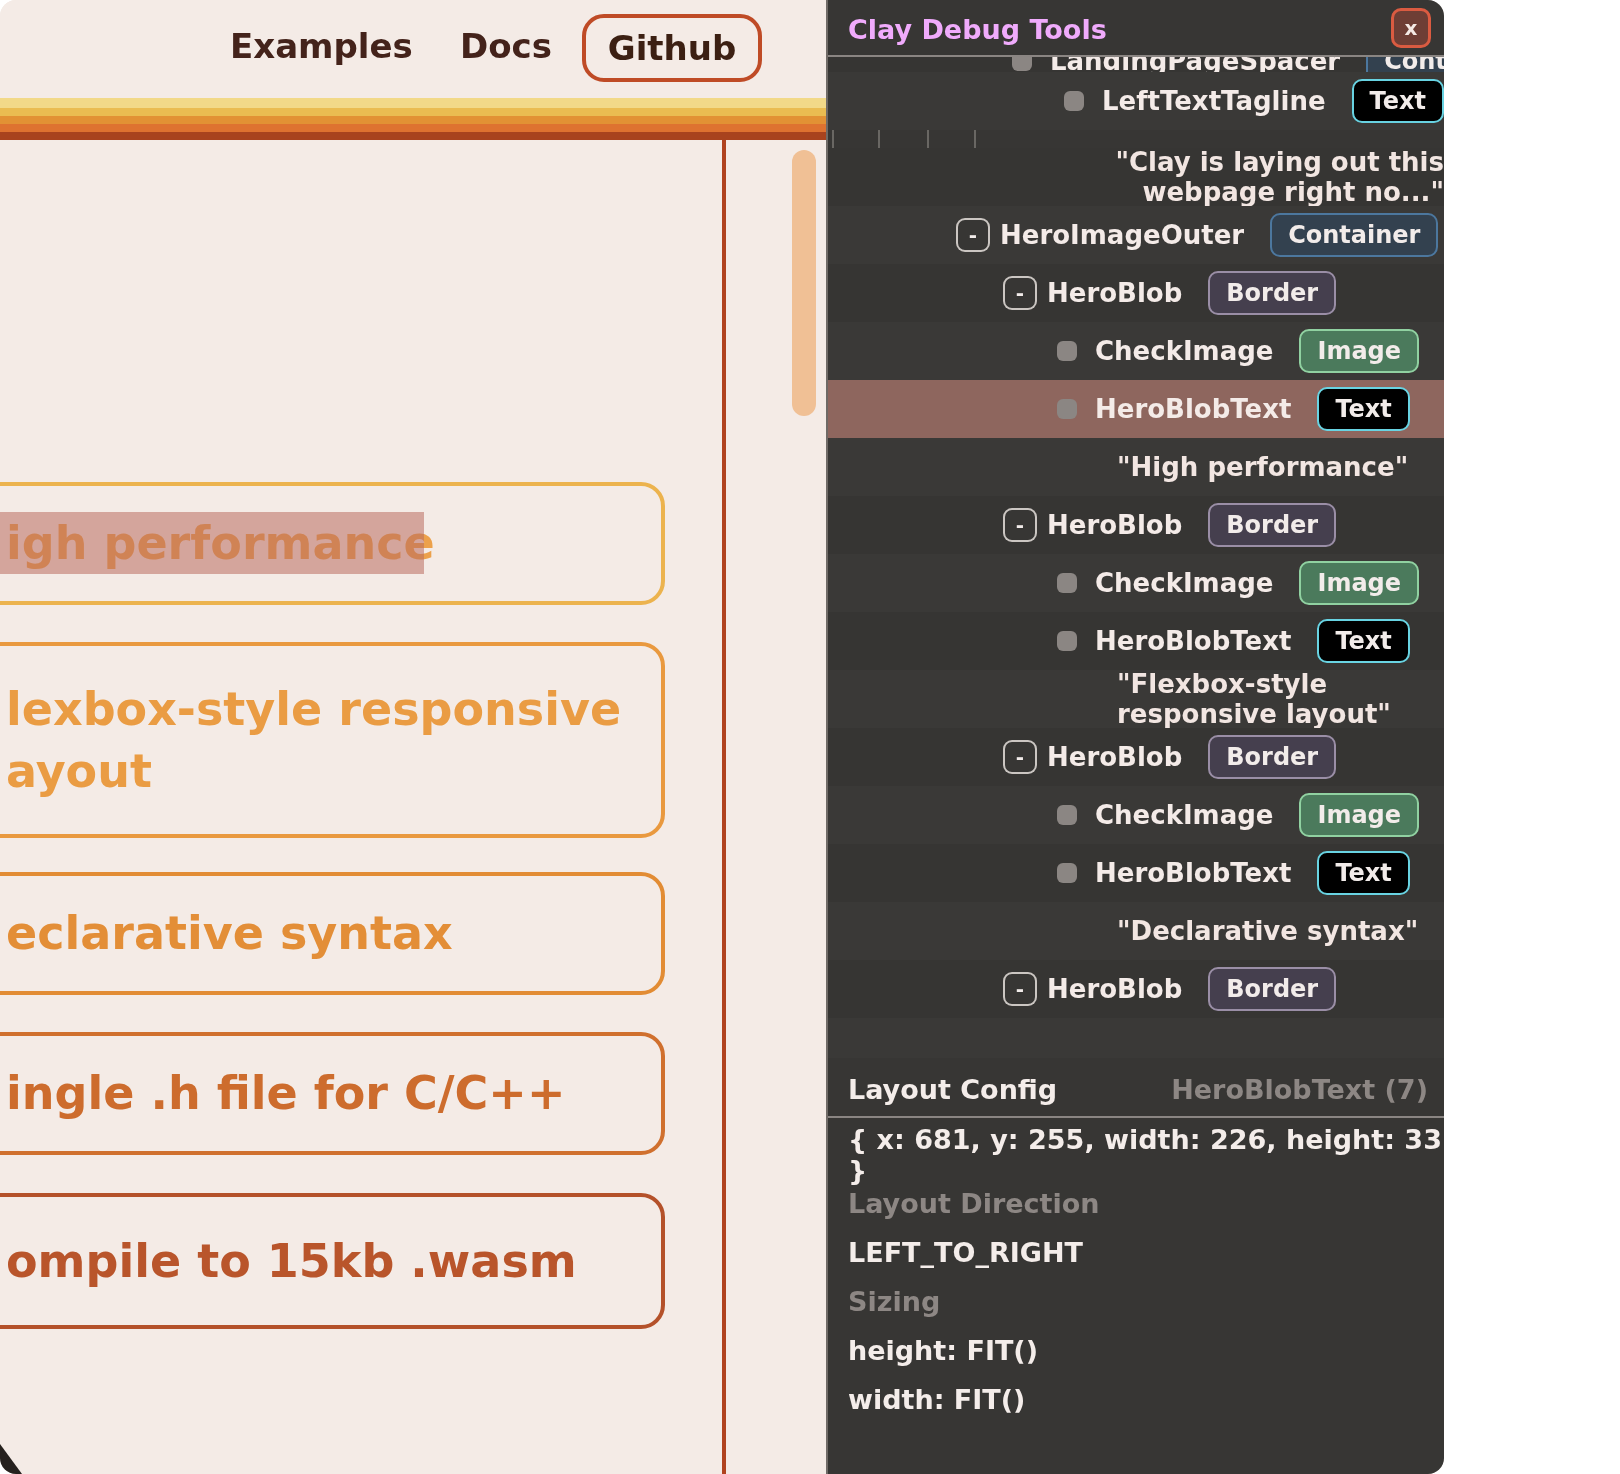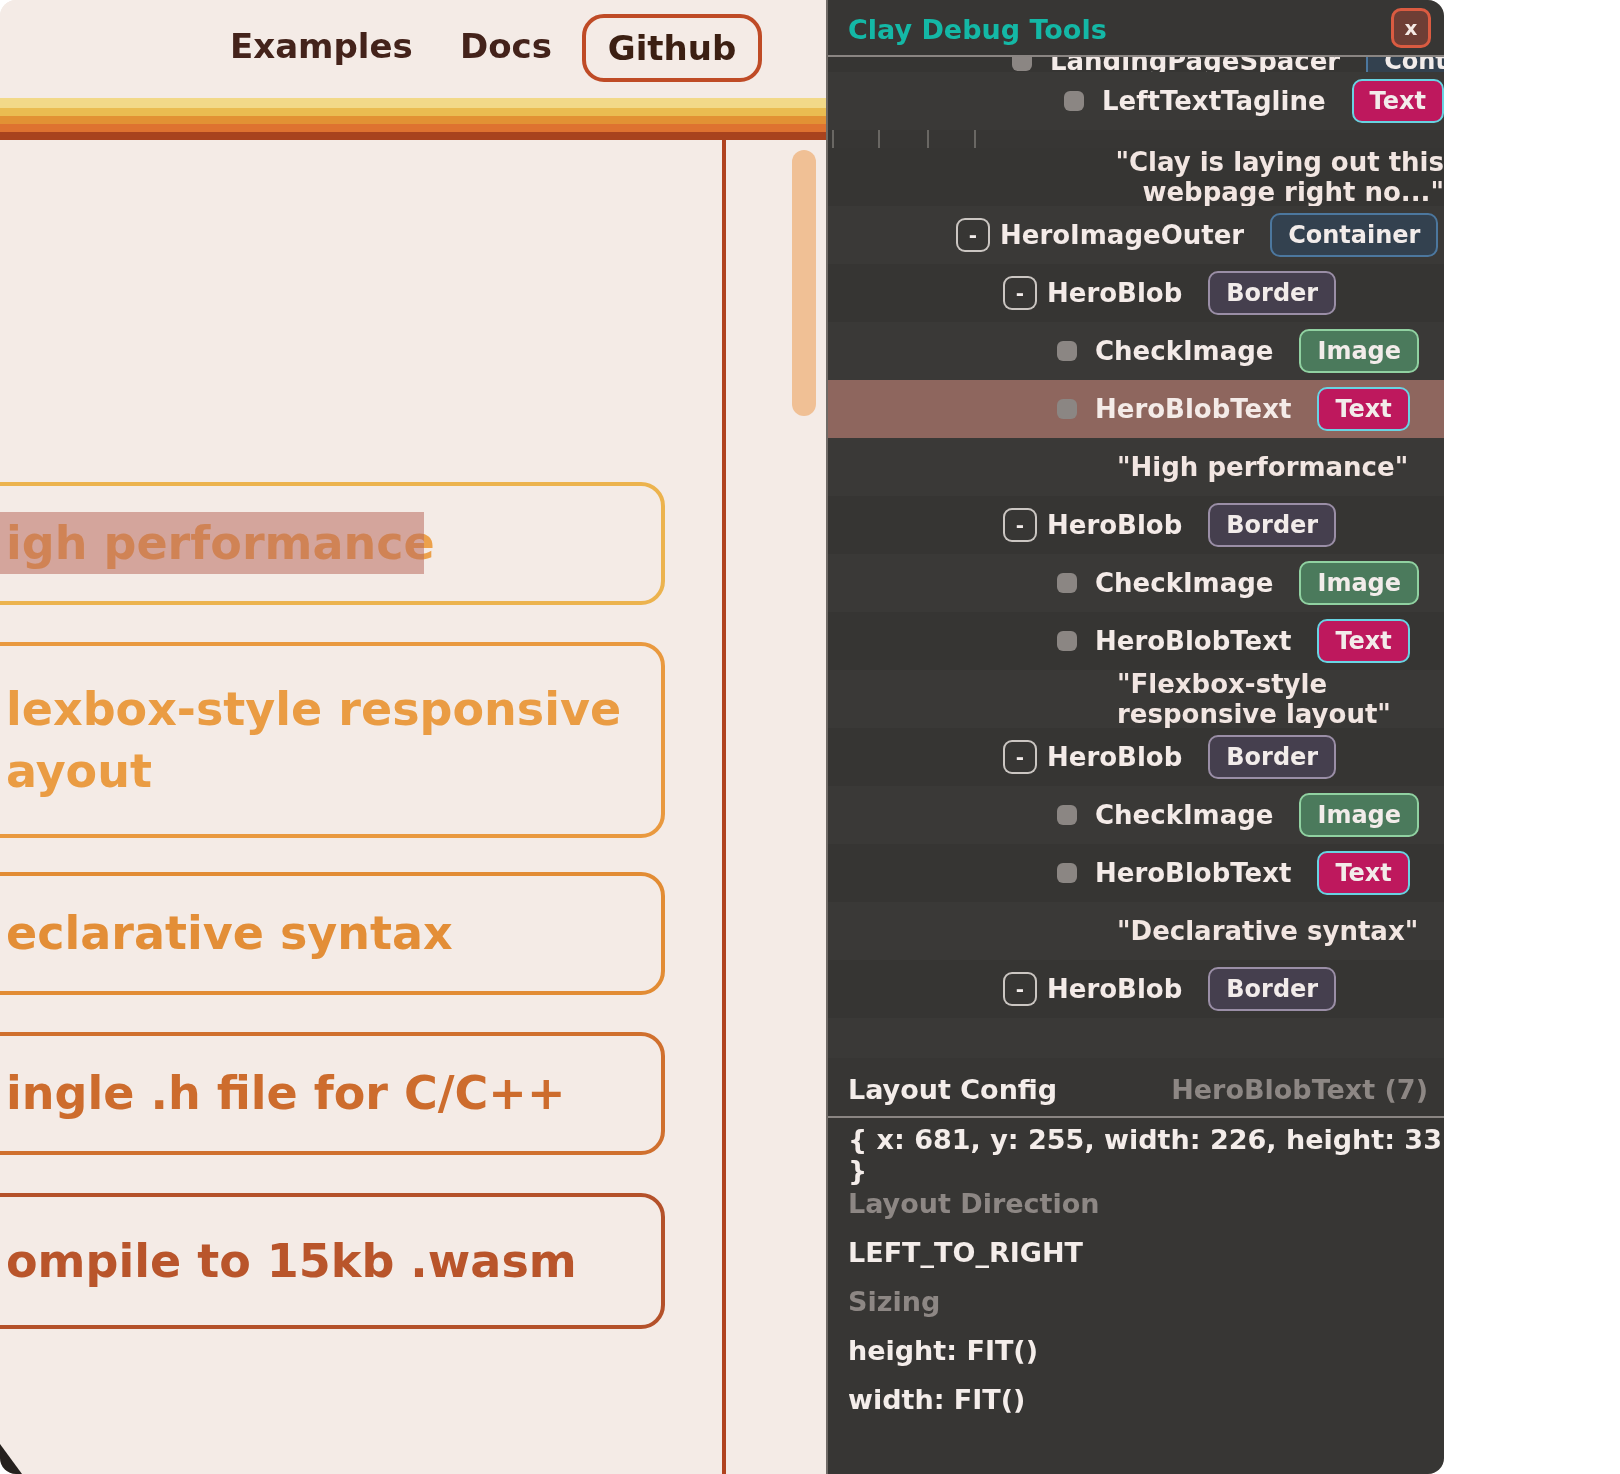--- a/index.html
+++ b/index.html
@@ -21,42 +21,42 @@
   .blob2{top:642px;height:196px;}
   .blob3{top:872px;height:123px;}
   .blob4{top:1032px;height:123px;}
   .blob5{top:1193px;height:136px;}
   .selection-overlay{position:absolute;left:0;top:512px;width:424px;height:62px;background:rgba(186,108,94,0.55);}
   .mouse-cursor{position:absolute;left:0;bottom:0;width:0;height:0;border-left:22px solid #26211e;border-top:30px solid transparent;}
 
   
   .panel{position:absolute;left:826px;right:0;top:0;bottom:0;background:#373634;border-left:2px solid #6f6a66;box-sizing:border-box;}
   .panel-header{position:absolute;left:0;right:0;top:0;height:55px;border-bottom:2px solid #8a8582;}
-  .panel-title{position:absolute;left:20px;top:14px;font-size:27px;font-weight:600;color:#14b8a6;}
+  .panel-title{position:absolute;left:20px;top:14px;font-size:27px;font-weight:600;color:#f0abfc;}
   .close-btn{position:absolute;right:13px;top:8px;width:40px;height:40px;background:#6e3e35;border:3px solid #da5b41;border-radius:10px;box-sizing:border-box;display:flex;align-items:center;justify-content:center;font-size:20px;font-weight:bold;color:#f4e9e4;cursor:pointer;}
 
   .tree{position:absolute;left:0;right:0;top:57px;height:1001px;overflow:hidden;}
   .tree-row{position:absolute;left:0;right:0;height:58px;display:flex;align-items:center;box-sizing:border-box;z-index:3;}
   .row-bg-dark{background:#363533;text-align:right;}
   .row-bg-light{background:#3a3937;}
   .row-bg-hl{background:#8e665e;}
   .guide{position:absolute;width:2px;background:rgba(200,195,190,0.35);z-index:2;}
   .ind-a{padding-left:184px;}
   .ind-b{padding-left:128px;}
   .ind-c{padding-left:175px;}
   .ind-d{padding-left:229px;}
   .ind-qa{padding-left:242px;}
   .ind-qd{padding-left:289px;}
   .bullet{width:20px;height:20px;border-radius:6px;background:#8b8683;margin-right:18px;flex:none;}
   .collapse-box{width:34px;height:34px;border:2px solid rgba(240,235,230,0.8);border-radius:9px;box-sizing:border-box;margin-right:10px;flex:none;display:flex;align-items:center;justify-content:center;color:#f2ecea;font-size:20px;font-weight:bold;line-height:1;background:#373634;cursor:pointer;z-index:4;}
   .node-label{font-size:26px;font-weight:600;color:#f4ebe8;}
   .quote-text{font-size:26px;font-weight:600;color:#f2e6e2;}
   .badge{margin-left:26px;font-size:24px;font-weight:600;padding:6px 16px;border-radius:10px;border:2px solid;color:#f2ecea;line-height:1.2;}
   .badge-container{background:#33414f;border-color:#4c779e;}
-  .badge-text{background:#be185d;border-color:#68d3e2;}
+  .badge-text{background:#000000;border-color:#68d3e2;}
   .badge-border{background:#453f4e;border-color:#9a8ea6;}
   .badge-image{background:#4b7a5c;border-color:#90d1a1;}
 
   .config-header{position:absolute;left:0;right:0;top:1058px;height:60px;border-bottom:2px solid #8a8582;box-sizing:border-box;}
   .config-title{position:absolute;left:20px;top:16px;font-size:27px;font-weight:600;color:#f4edea;text-align:center;}
   .config-selected{position:absolute;right:16px;top:16px;font-size:27px;font-weight:600;color:#8d8784;}
   .config-body{position:absolute;left:0;right:0;top:1120px;bottom:0;padding-top:10px;}
   .config-line{padding-left:20px;height:49px;display:flex;align-items:center;font-size:27px;font-weight:600;color:#f4edea;}
   .config-line.muted{color:#8d8784;}
 </style>

